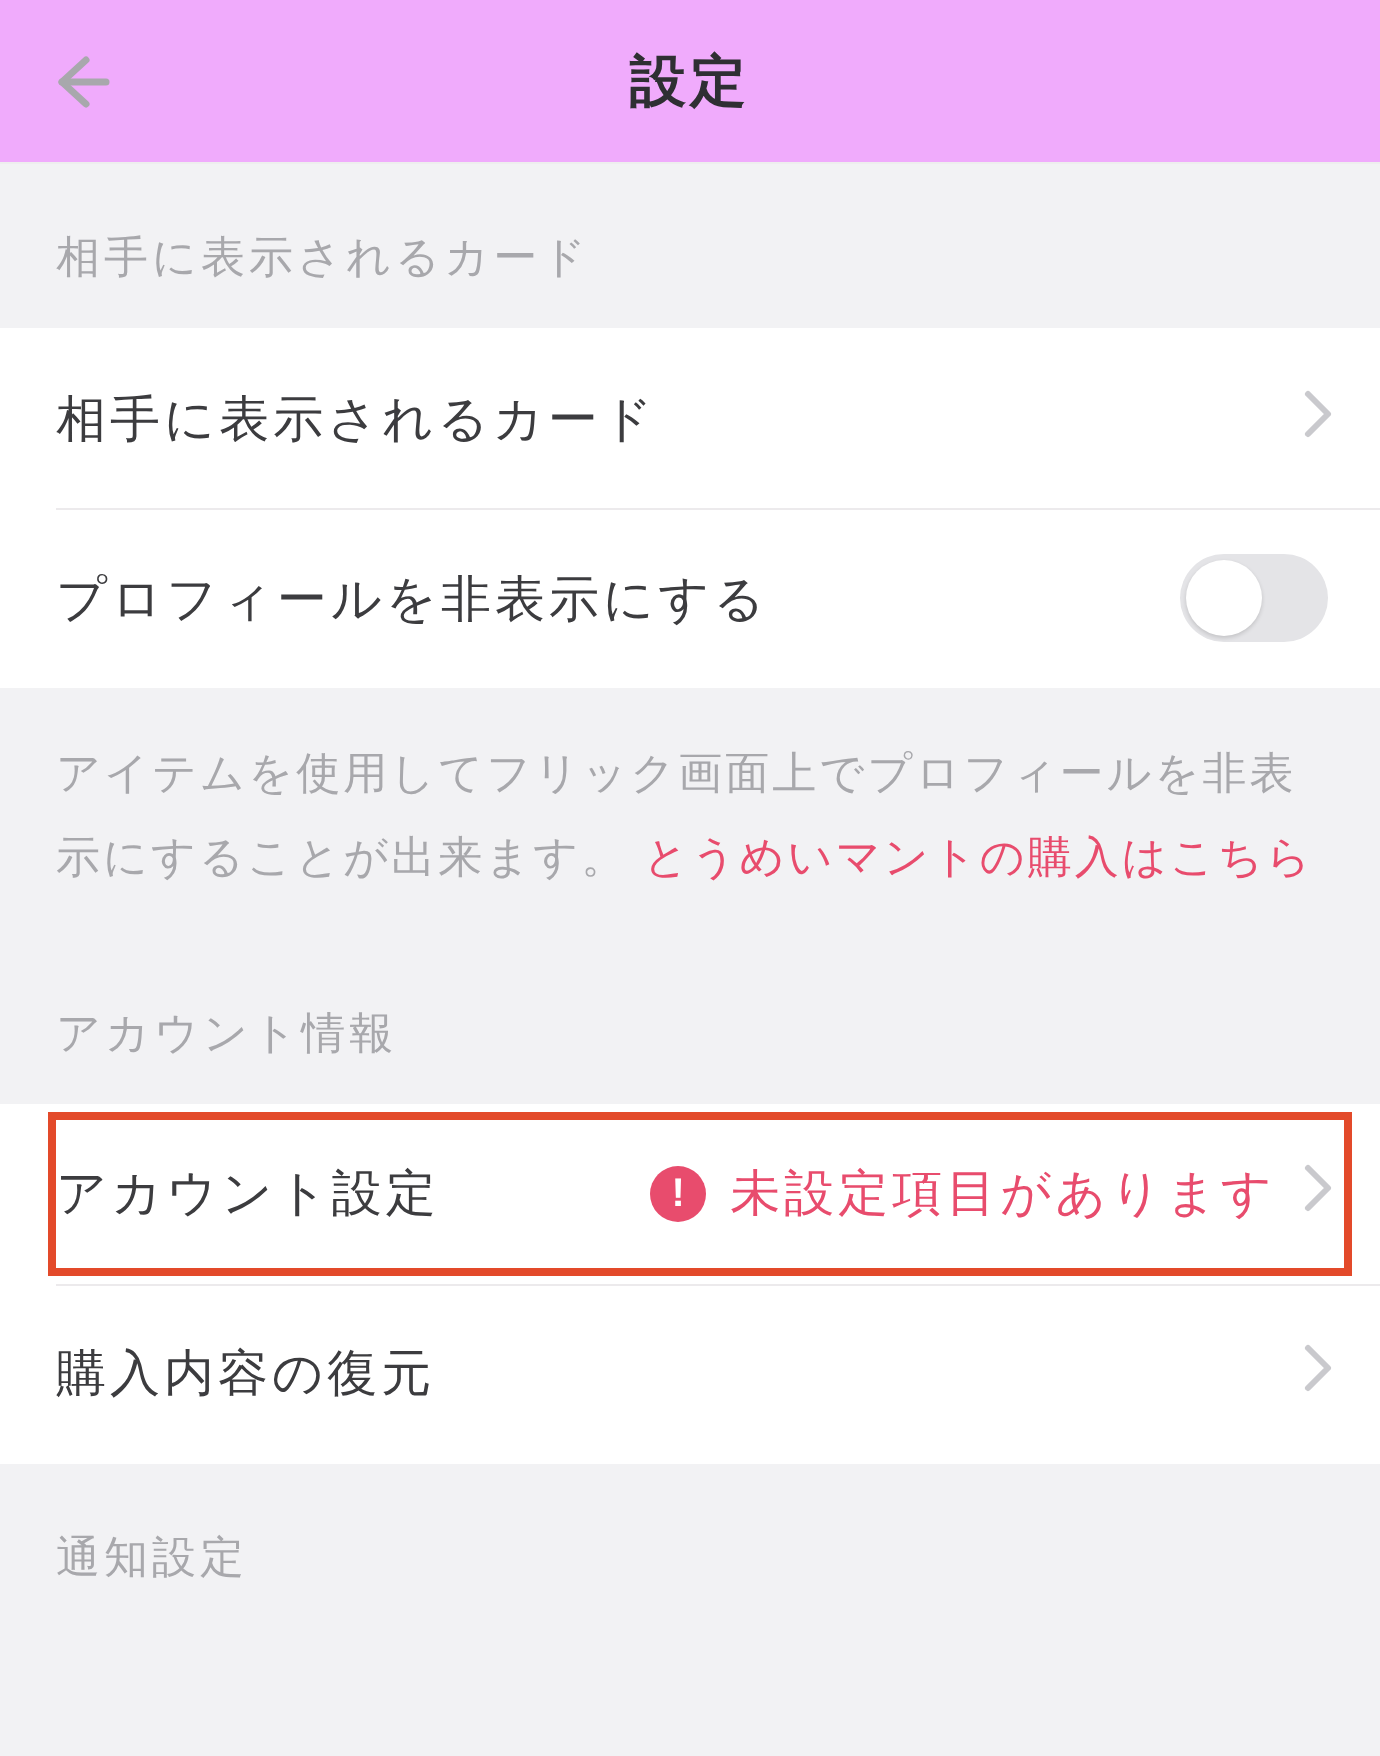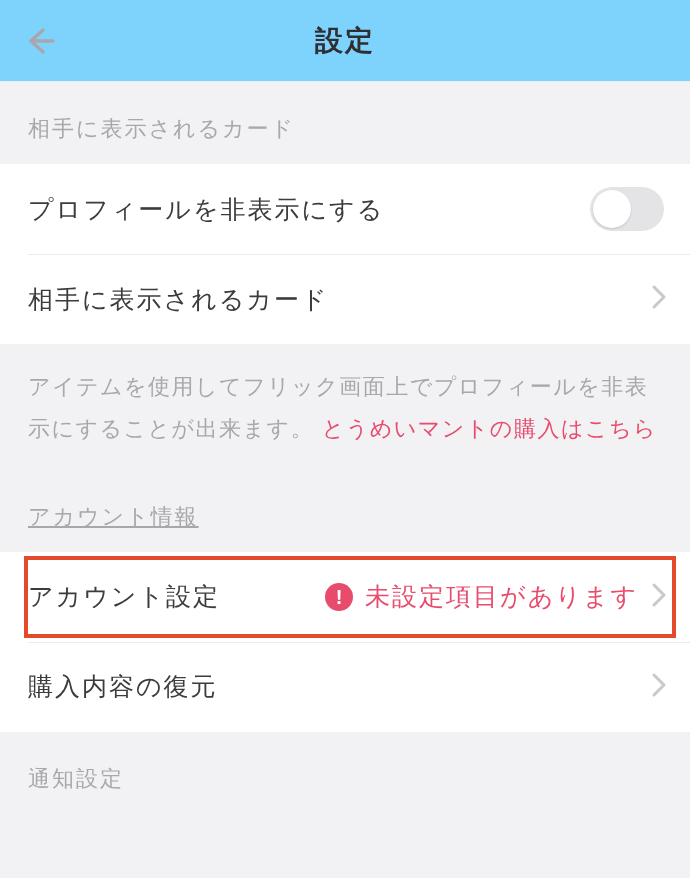--- a/index.html
+++ b/index.html
@@ -5,21 +5,21 @@
   * { box-sizing: border-box; margin: 0; padding: 0; }
   html, body {
     width: 690px;
     height: 878px;
     font-family: -apple-system, "Hiragino Sans", "Hiragino Kaku Gothic ProN", Meiryo, sans-serif;
     background: #f2f2f4;
     color: #333;
     overflow: hidden;
   }
   .header {
-    background: #7dd3fc;
+    background: #f0abfc;
     height: 82px;
     display: flex;
     align-items: center;
     position: relative;
     border-bottom: 1px solid #eee;
   }
   .back-btn {
     position: absolute;
     left: 18px;
     top: 50%;
@@ -40,21 +40,21 @@
     color: #2f2f33;
     letter-spacing: 2px;
   }
 
   .section-header {
     padding: 32px 28px 20px 28px;
     font-size: 22px;
     color: #a8a8ac;
     letter-spacing: 2px;
   }
-  .section-header.tight { padding-top: 28px; text-decoration: underline; }
+  .section-header.tight { padding-top: 28px; }
   .desc-block {
     padding: 22px 28px 24px 28px;
     font-size: 22px;
     color: #a8a8ac;
     line-height: 1.9;
     letter-spacing: 1.5px;
   }
   .desc-link { color: #e84c6d; }
 
   .list { background: #fff; }
@@ -146,33 +146,33 @@
       <polyline points="18,4 6,15 18,26"></polyline>
       <line x1="6" y1="15" x2="28" y2="15"></line>
     </svg>
   </div>
   <div class="title">設定</div>
 </div>
 
 <div class="section-header">相手に表示されるカード</div>
 
 <div class="list">
-  <div class="row toggle-row">
-    <div class="row-label">プロフィールを非表示にする</div>
-    <div class="toggle">
-      <div class="toggle-knob"></div>
-    </div>
-  </div>
   <div class="row">
     <div class="row-label">相手に表示されるカード</div>
     <span class="chevron">
       <svg width="18" height="28" viewBox="0 0 18 28">
           <polyline points="4,4 14,14 4,24"></polyline>
         </svg>
     </span>
+  </div>
+  <div class="row toggle-row">
+    <div class="row-label">プロフィールを非表示にする</div>
+    <div class="toggle">
+      <div class="toggle-knob"></div>
+    </div>
   </div>
 </div>
 
 <div class="desc-block">
   <span>アイテムを使用してフリック画面上でプロフィールを非表示にすることが出来ます。</span>
   <span class="desc-link">とうめいマントの購入はこちら</span>
 </div>
 
 <div class="section-header tight">アカウント情報</div>
 

